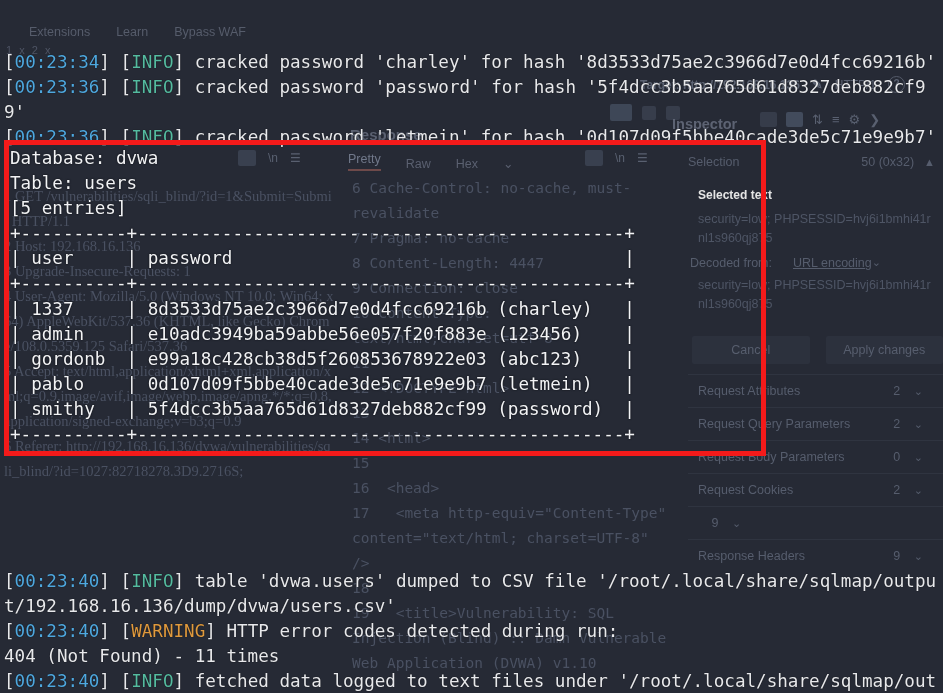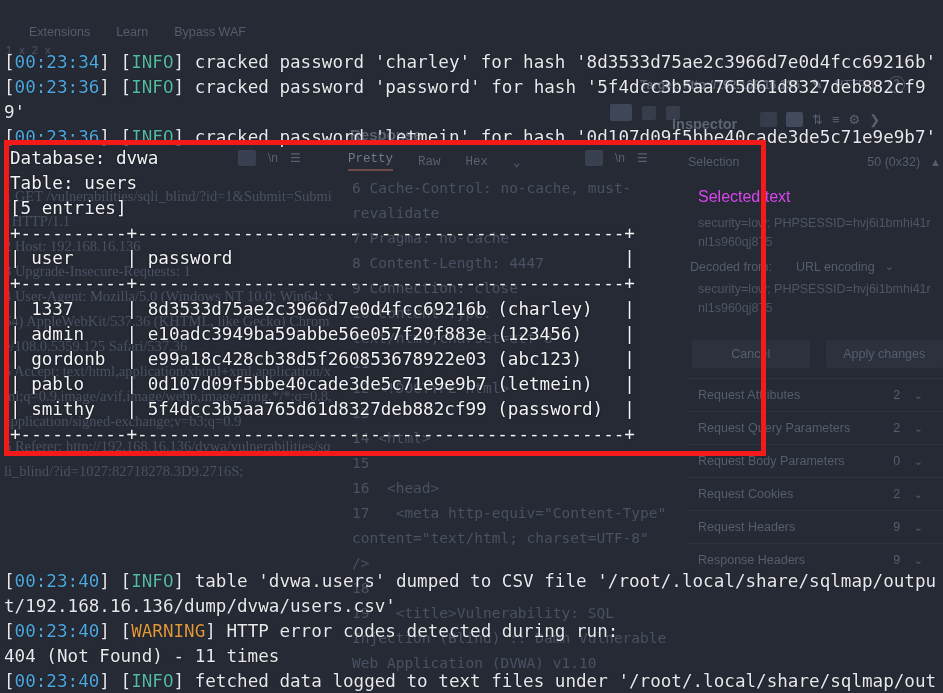--- a/index.html
+++ b/index.html
@@ -101,22 +101,21 @@
     font-weight: bold;
     color: #5b6171;
   }
   .burp-subtabs {
     position: absolute;
     top: 152px; left: 348px;
     display: flex;
     gap: 25px;
     font-size: 12.5px;
     color: #5a6070;
-    align-items: center;
-    font-family: Liberation Mono, monospace;
+    align-items: flex-end;
   }
   .burp-subtabs .active {
     color: #70788a;
     border-bottom: 2px solid #6e4a4a;
     padding-bottom: 3px;
   }
   .burp-subtabs-r {
     position: absolute;
     top: 150px; left: 585px;
     display: flex;
@@ -168,25 +167,25 @@
     position: absolute;
     left: 688px; top: 150px;
     width: 255px;
   }
   .ins-row {
     display: flex;
     justify-content: space-between;
     align-items: center;
     font-size: 12.5px;
     color: #565d6d;
-    padding: 5px 2px 5px 0;
+    padding: 5px 8px 5px 0;
   }
   .ins-sel-count { font-size: 12.5px; color: #565d6d; }
   .ins-subhead {
-    font-size: 16px; font-weight: normal; color: #d946ef;
+    font-size: 12px; font-weight: bold; color: #e5e5e5;
     padding: 14px 0 8px 10px;
   }
   .ins-value {
     font-size: 12.5px;
     color: #4e5565;
     line-height: 19px;
     padding-left: 10px;
     padding-right: 6px;
     word-break: break-all;
   }
@@ -197,21 +196,21 @@
   .ins-btn {
     flex: 1;
     text-align: center;
     font-size: 12.5px;
     color: #575e6e;
     padding: 7px 0;
     background: #2c313d;
     border-radius: 2px;
   }
   .ins-decoded {
-    display: flex; align-items: flex-start; gap: 10px;
+    display: flex; align-items: flex-start; 
     font-size: 12.5px; color: #565d6d;
     padding: 8px 0 6px 2px;
   }
   .ins-sections { margin-top: 10px; }
   .ins-sec {
     display: flex; align-items: center;
     border-top: 1px solid #2f3440;
     padding: 9px 20px 9px 10px;
     font-size: 12.5px;
     color: #565d6d;
@@ -356,21 +355,21 @@
         <span style="display:flex;gap:10px;align-items:center;">
           <span class="ins-sel-count">50 (0x32)</span>
           <span class="chev">▲</span>
         </span>
       </div>
       <div class="ins-subhead">Selected text</div>
       <div class="ins-value">security=low; PHPSESSID=hvj6i1bmhi41rnl1s960qj875</div>
 
       <div class="ins-decoded">
         <span>Decoded from:</span>
-        <span style="margin-left:14px;">URL encoding</span>
+        <span style="margin-left:21px;text-decoration:underline;">URL encoding</span>
         <span class="chev">⌄</span>
       </div>
 
       <div class="ins-value">security=low; PHPSESSID=hvj6i1bmhi41rnl1s960qj875</div>
 
       <div class="ins-buttons">
         <span class="ins-btn">Cancel</span>
         <span class="ins-btn">Apply changes</span>
       </div>
 
@@ -389,21 +388,20 @@
           <span class="nm">Request Body Parameters</span>
           <span class="ct">0</span>
           <span class="cv">⌄</span>
         </div>
         <div class="ins-sec">
           <span class="nm">Request Cookies</span>
           <span class="ct">2</span>
           <span class="cv">⌄</span>
         </div>
         <div class="ins-sec">
-          <span class="nm">Request Headers</span>
           <span class="ct">9</span>
           <span class="cv">⌄</span>
         </div>
         <div class="ins-sec">
           <span class="nm">Response Headers</span>
           <span class="ct">9</span>
           <span class="cv">⌄</span>
         </div>
       </div>
     </div>

